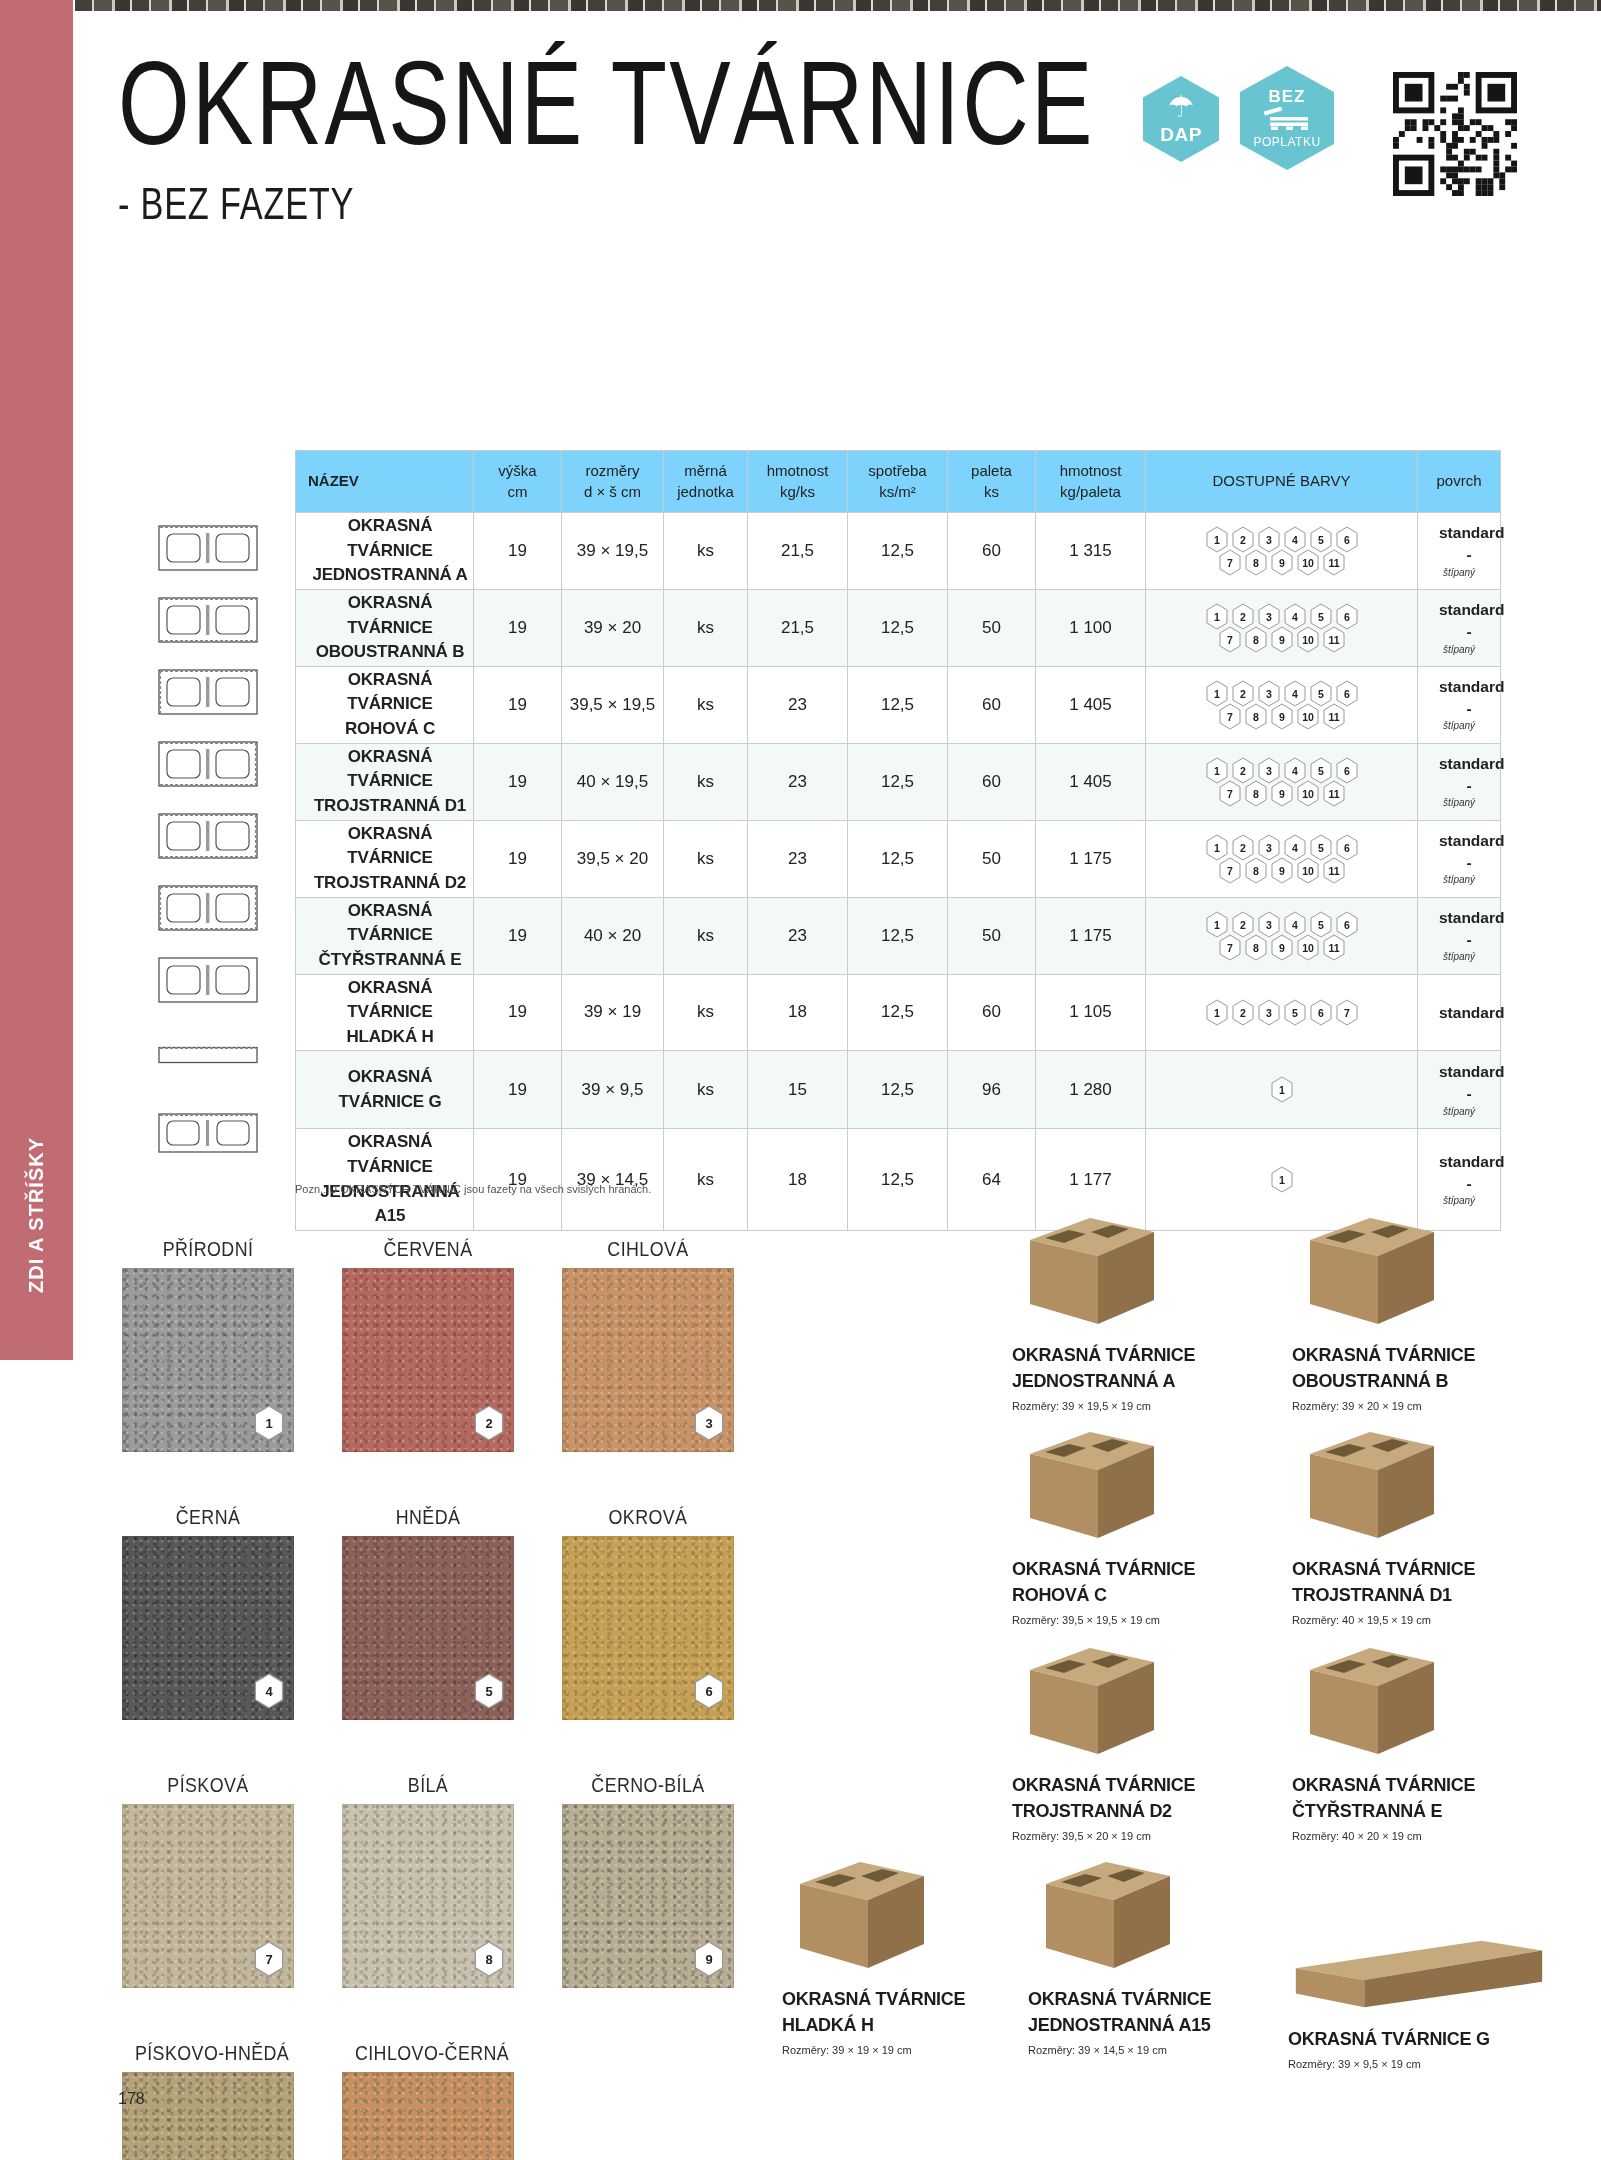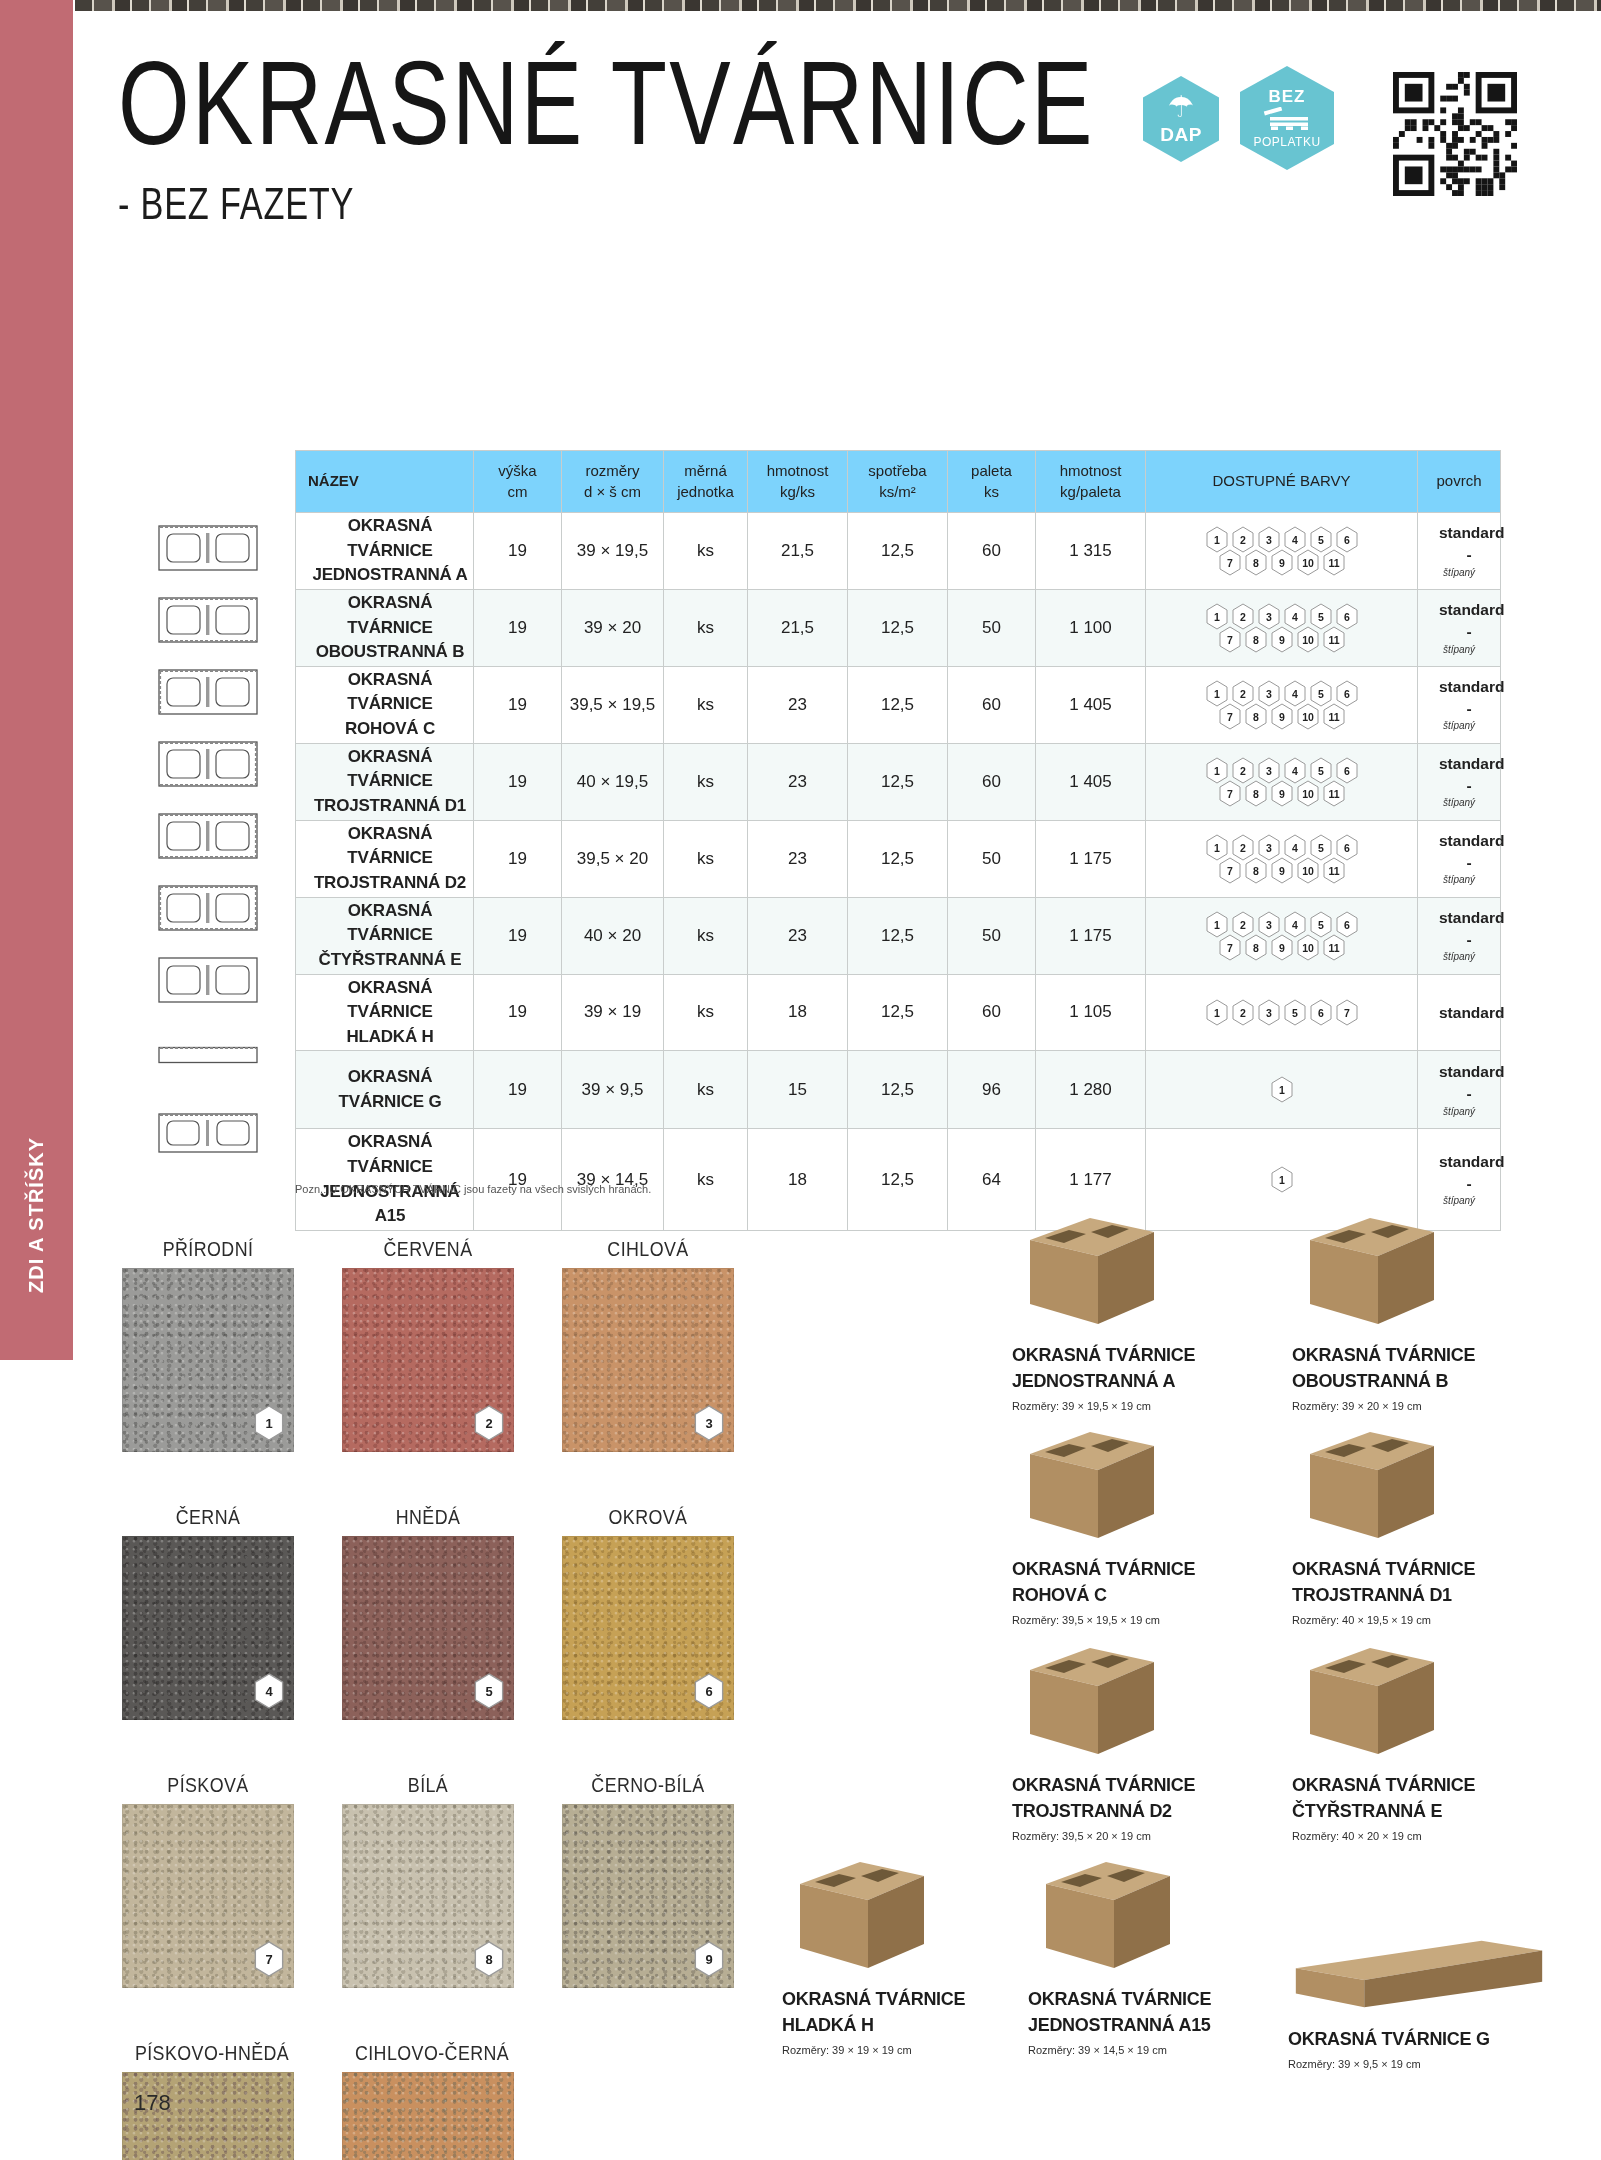--- a/index.html
+++ b/index.html
@@ -54,21 +54,21 @@
   .swatch-cell{width:196px;margin-right:24px;margin-bottom:52px;}
   .swatch-label{width:172px;text-align:center;font-size:21px;letter-spacing:.5px;color:#2b2b2b;transform:scaleX(.85);height:26px;line-height:26px;margin-bottom:6px;white-space:nowrap;}
   .swatch{position:relative;width:172px;height:184px;box-shadow:inset 0 0 0 1px rgba(0,0,0,.08);}
   .swatch-hex{position:absolute;right:10px;bottom:10px;width:30px;height:38px;}
 
   
   .prod{position:absolute;width:262px;}
   .prod .img{height:122px;display:flex;align-items:flex-end;}
   .prod .nm{font-weight:700;font-size:18px;line-height:26px;letter-spacing:-.3px;color:#1d1d1d;margin-top:12px;}
   .prod .dm{font-size:11px;line-height:25px;color:#2e2e2e;}
-  .page-num{position:absolute;left:118px;top:2090px;font-size:22px;color:#2a2a2a;margin-left:16px;}
+  .page-num{position:absolute;left:118px;top:2090px;font-size:16px;color:#2a2a2a;}
 </style>
 </head>
 <body>
 
 <div id="page">
 
   <div class="sidebar"></div>
   <div class="sidebar-label-wrap">
     <span class="sidebar-label">ZDI A STŘÍŠKY</span>
   </div>

